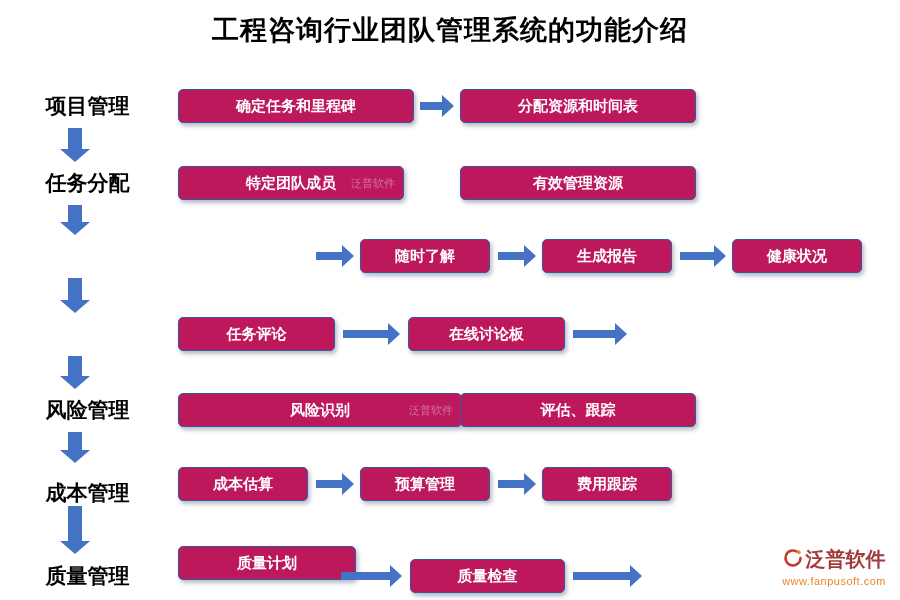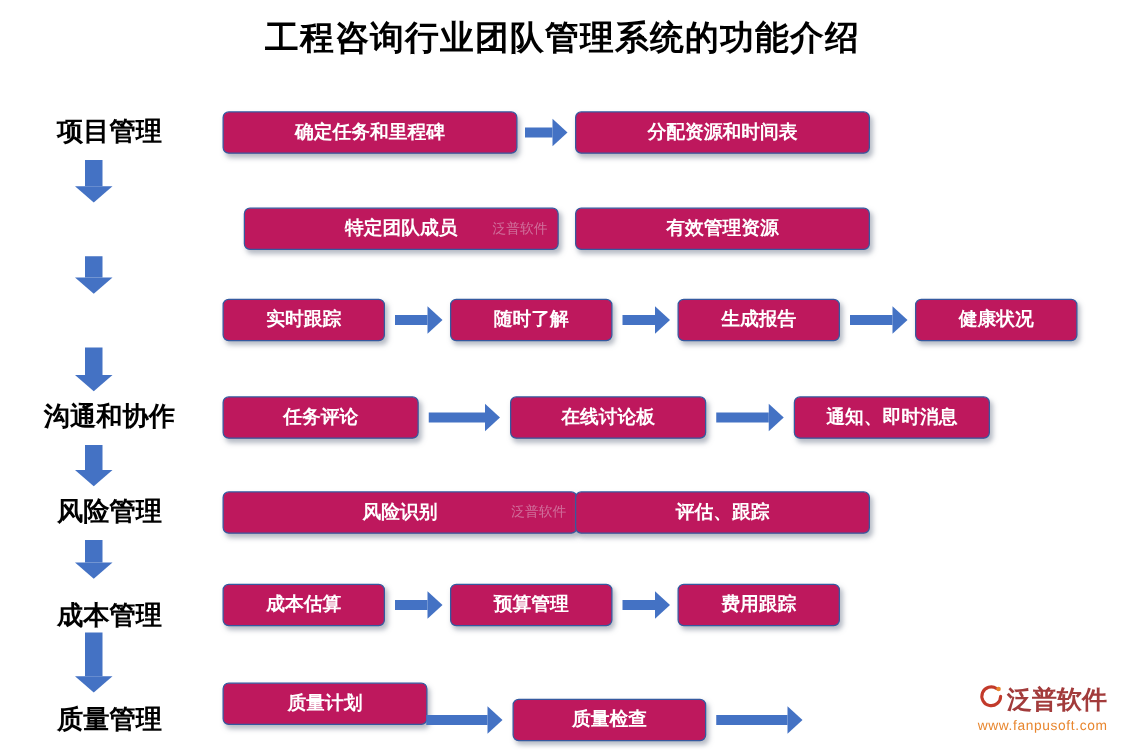--- a/index.html
+++ b/index.html
@@ -61,32 +61,32 @@
       <div class="shaft"></div>
       <div class="head"></div>
     </div>
   <div class="box" style="top:89px;left:460px;width:236px">分配资源和时间表</div>
 
   <div class="varrow" style="top:128px;height:34px">
       <div class="shaft"></div>
       <div class="head"></div>
     </div>
 
-  <div class="box" style="top:166px;left:195px;width:252px">
+  <div class="row-label" style="top:166px">任务分配</div>
+  <div class="box" style="top:166px;left:178px;width:226px">
     <span>特定团队成员</span>
     <span class="wm">泛普软件</span>
   </div>
   <div class="box" style="top:166px;left:460px;width:236px">有效管理资源</div>
 
   <div class="varrow" style="top:205px;height:30px">
       <div class="shaft"></div>
       <div class="head"></div>
     </div>
 
-  <div class="box" style="top:239px;left:178px;width:130px">实时跟踪</div>
   <div class="harrow" style="top:245px;left:316px;width:38px">
       <div class="shaft"></div>
       <div class="head"></div>
     </div>
   <div class="box" style="top:239px;left:360px;width:130px">随时了解</div>
   <div class="harrow" style="top:245px;left:498px;width:38px">
       <div class="shaft"></div>
       <div class="head"></div>
     </div>
   <div class="box" style="top:239px;left:542px;width:130px">生成报告</div>
@@ -94,32 +94,30 @@
       <div class="shaft"></div>
       <div class="head"></div>
     </div>
   <div class="box" style="top:239px;left:732px;width:130px">健康状况</div>
 
   <div class="varrow" style="top:278px;height:35px">
       <div class="shaft"></div>
       <div class="head"></div>
     </div>
 
-  <div class="row-label" style="top:317px">沟通和协作</div>
   <div class="box" style="top:317px;left:178px;width:157px">任务评论</div>
   <div class="harrow" style="top:323px;left:343px;width:57px">
       <div class="shaft"></div>
       <div class="head"></div>
     </div>
   <div class="box" style="top:317px;left:408px;width:157px">在线讨论板</div>
   <div class="harrow" style="top:323px;left:573px;width:54px">
       <div class="shaft"></div>
       <div class="head"></div>
     </div>
-  <div class="box" style="top:317px;left:635px;width:157px">通知、即时消息</div>
 
   <div class="varrow" style="top:356px;height:33px">
       <div class="shaft"></div>
       <div class="head"></div>
     </div>
 
   <div class="row-label" style="top:393px">风险管理</div>
   <div class="box" style="top:393px;left:178px;width:284px">
     <span>风险识别</span>
     <span class="wm">泛普软件</span>
@@ -143,21 +141,21 @@
       <div class="head"></div>
     </div>
   <div class="box" style="top:467px;left:542px;width:130px">费用跟踪</div>
 
   <div class="varrow" style="top:506px;height:48px">
       <div class="shaft"></div>
       <div class="head"></div>
     </div>
 
   <div class="row-label" style="top:559px">质量管理</div>
-  <div class="box" style="top:546px;left:178px;width:164px">质量计划</div>
+  <div class="box" style="top:546px;left:178px;width:178px">质量计划</div>
   <div class="harrow" style="top:565px;left:341px;width:61px">
       <div class="shaft"></div>
       <div class="head"></div>
     </div>
   <div class="box" style="top:559px;left:410px;width:155px">质量检查</div>
   <div class="harrow" style="top:565px;left:573px;width:69px">
       <div class="shaft"></div>
       <div class="head"></div>
     </div>
 

